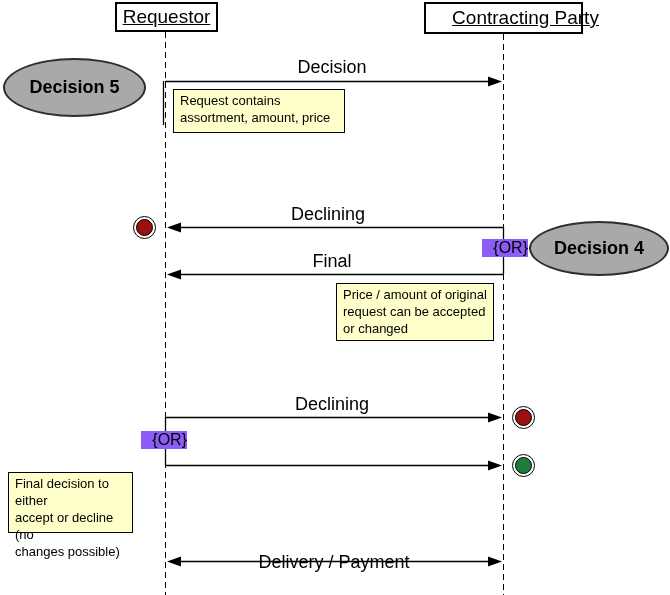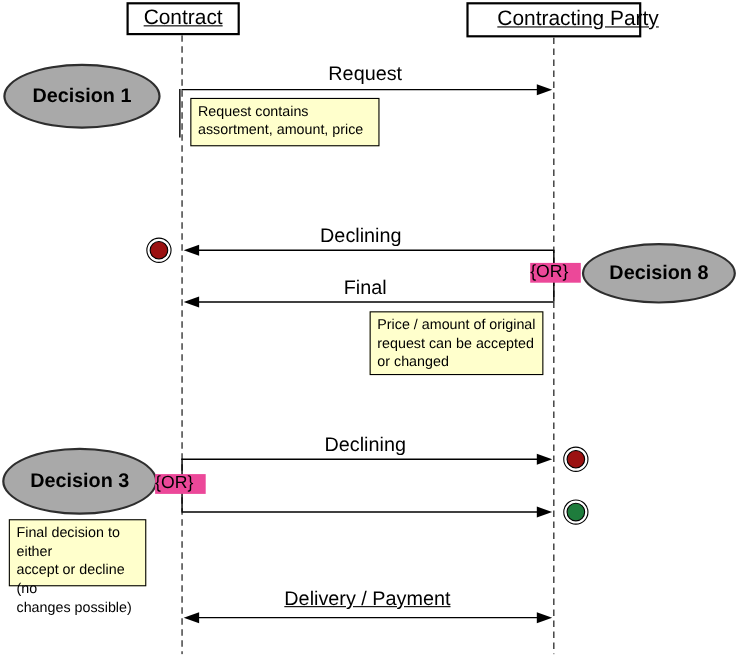--- a/index.html
+++ b/index.html
@@ -34,21 +34,21 @@
     width: 220px;
     text-align: center;
     font-size: 18px;
     white-space: nowrap;
   }
   .lbl-request   { left: 222px; top: 57px; }
   .lbl-decl1     { left: 218px; top: 204px; }
   .lbl-offer     { left: 222px; top: 251px; }
   .lbl-decl2     { left: 222px; top: 394px; }
   .lbl-contract  { left: 222px; top: 441px; }
-  .lbl-delivery  { left: 224px; top: 534px; text-decoration: underline; }
+  .lbl-delivery  { left: 224px; top: 552px; }
 
   .decision {
     position: absolute;
     box-sizing: border-box;
     background: #A9A9A9;
     border: 2px solid #2e2e2e;
     border-radius: 50%;
     display: flex;
     align-items: center;
     justify-content: center;
@@ -56,22 +56,22 @@
     font-size: 18px;
     white-space: nowrap;
   }
   .decision-1 { left: 3px;   top: 58px;  width: 143px; height: 59px; }
   .decision-2 { left: 529px; top: 221px; width: 140px; height: 55px; }
   .decision-3 { left: 2px;   top: 407px; width: 141px; height: 61px; }
 
   .or-label {
     position: absolute;
     width: 46px;
-    text-align: left;
-    background: #ec4899;
+    text-align: right;
+    background: #8b5cf6;
     font-size: 16px;
   }
   .or-right { left: 482px; top: 239px; }
   .or-left  { left: 141px; top: 431px; }
 
   .note {
     position: absolute;
     box-sizing: border-box;
     background: #FFFFCC;
     border: 1px solid #000;
@@ -150,40 +150,37 @@
       </g>
       <g>
         <line x1="180" y1="561.5" x2="489" y2="561.5"></line>
         <polygon points="167,561.5 181,556.5 181,566.5" stroke="none"></polygon>
         <polygon points="502,561.5 488,556.5 488,566.5" stroke="none"></polygon>
       </g>
     </g>
   </svg>
 
   <div class="actor-box actor-requestor">
-    <span>Contract</span>
+    <span>Requestor</span>
   </div>
   <div class="actor-box actor-contracting">
     <span>Contracting Party</span>
   </div>
 
-  <div class="msg-label lbl-request">Request</div>
+  <div class="msg-label lbl-request">Decision</div>
   <div class="msg-label lbl-decl1">Declining</div>
   <div class="msg-label lbl-offer">Final</div>
   <div class="msg-label lbl-decl2">Declining</div>
   <div class="msg-label lbl-delivery">Delivery / Payment</div>
 
   <div class="decision decision-1">
-    <span>Decision 1</span>
+    <span>Decision 5</span>
   </div>
   <div class="decision decision-2">
-    <span>Decision 8</span>
-  </div>
-  <div class="decision decision-3">
-    <span>Decision 3</span>
+    <span>Decision 4</span>
   </div>
 
   <div class="or-label or-right">{OR}</div>
   <div class="or-label or-left">{OR}</div>
 
   <div class="note note-2">Price / amount of original
 request can be accepted
 or changed</div>
   <div class="note note-1">Request contains
 assortment, amount, price</div>

